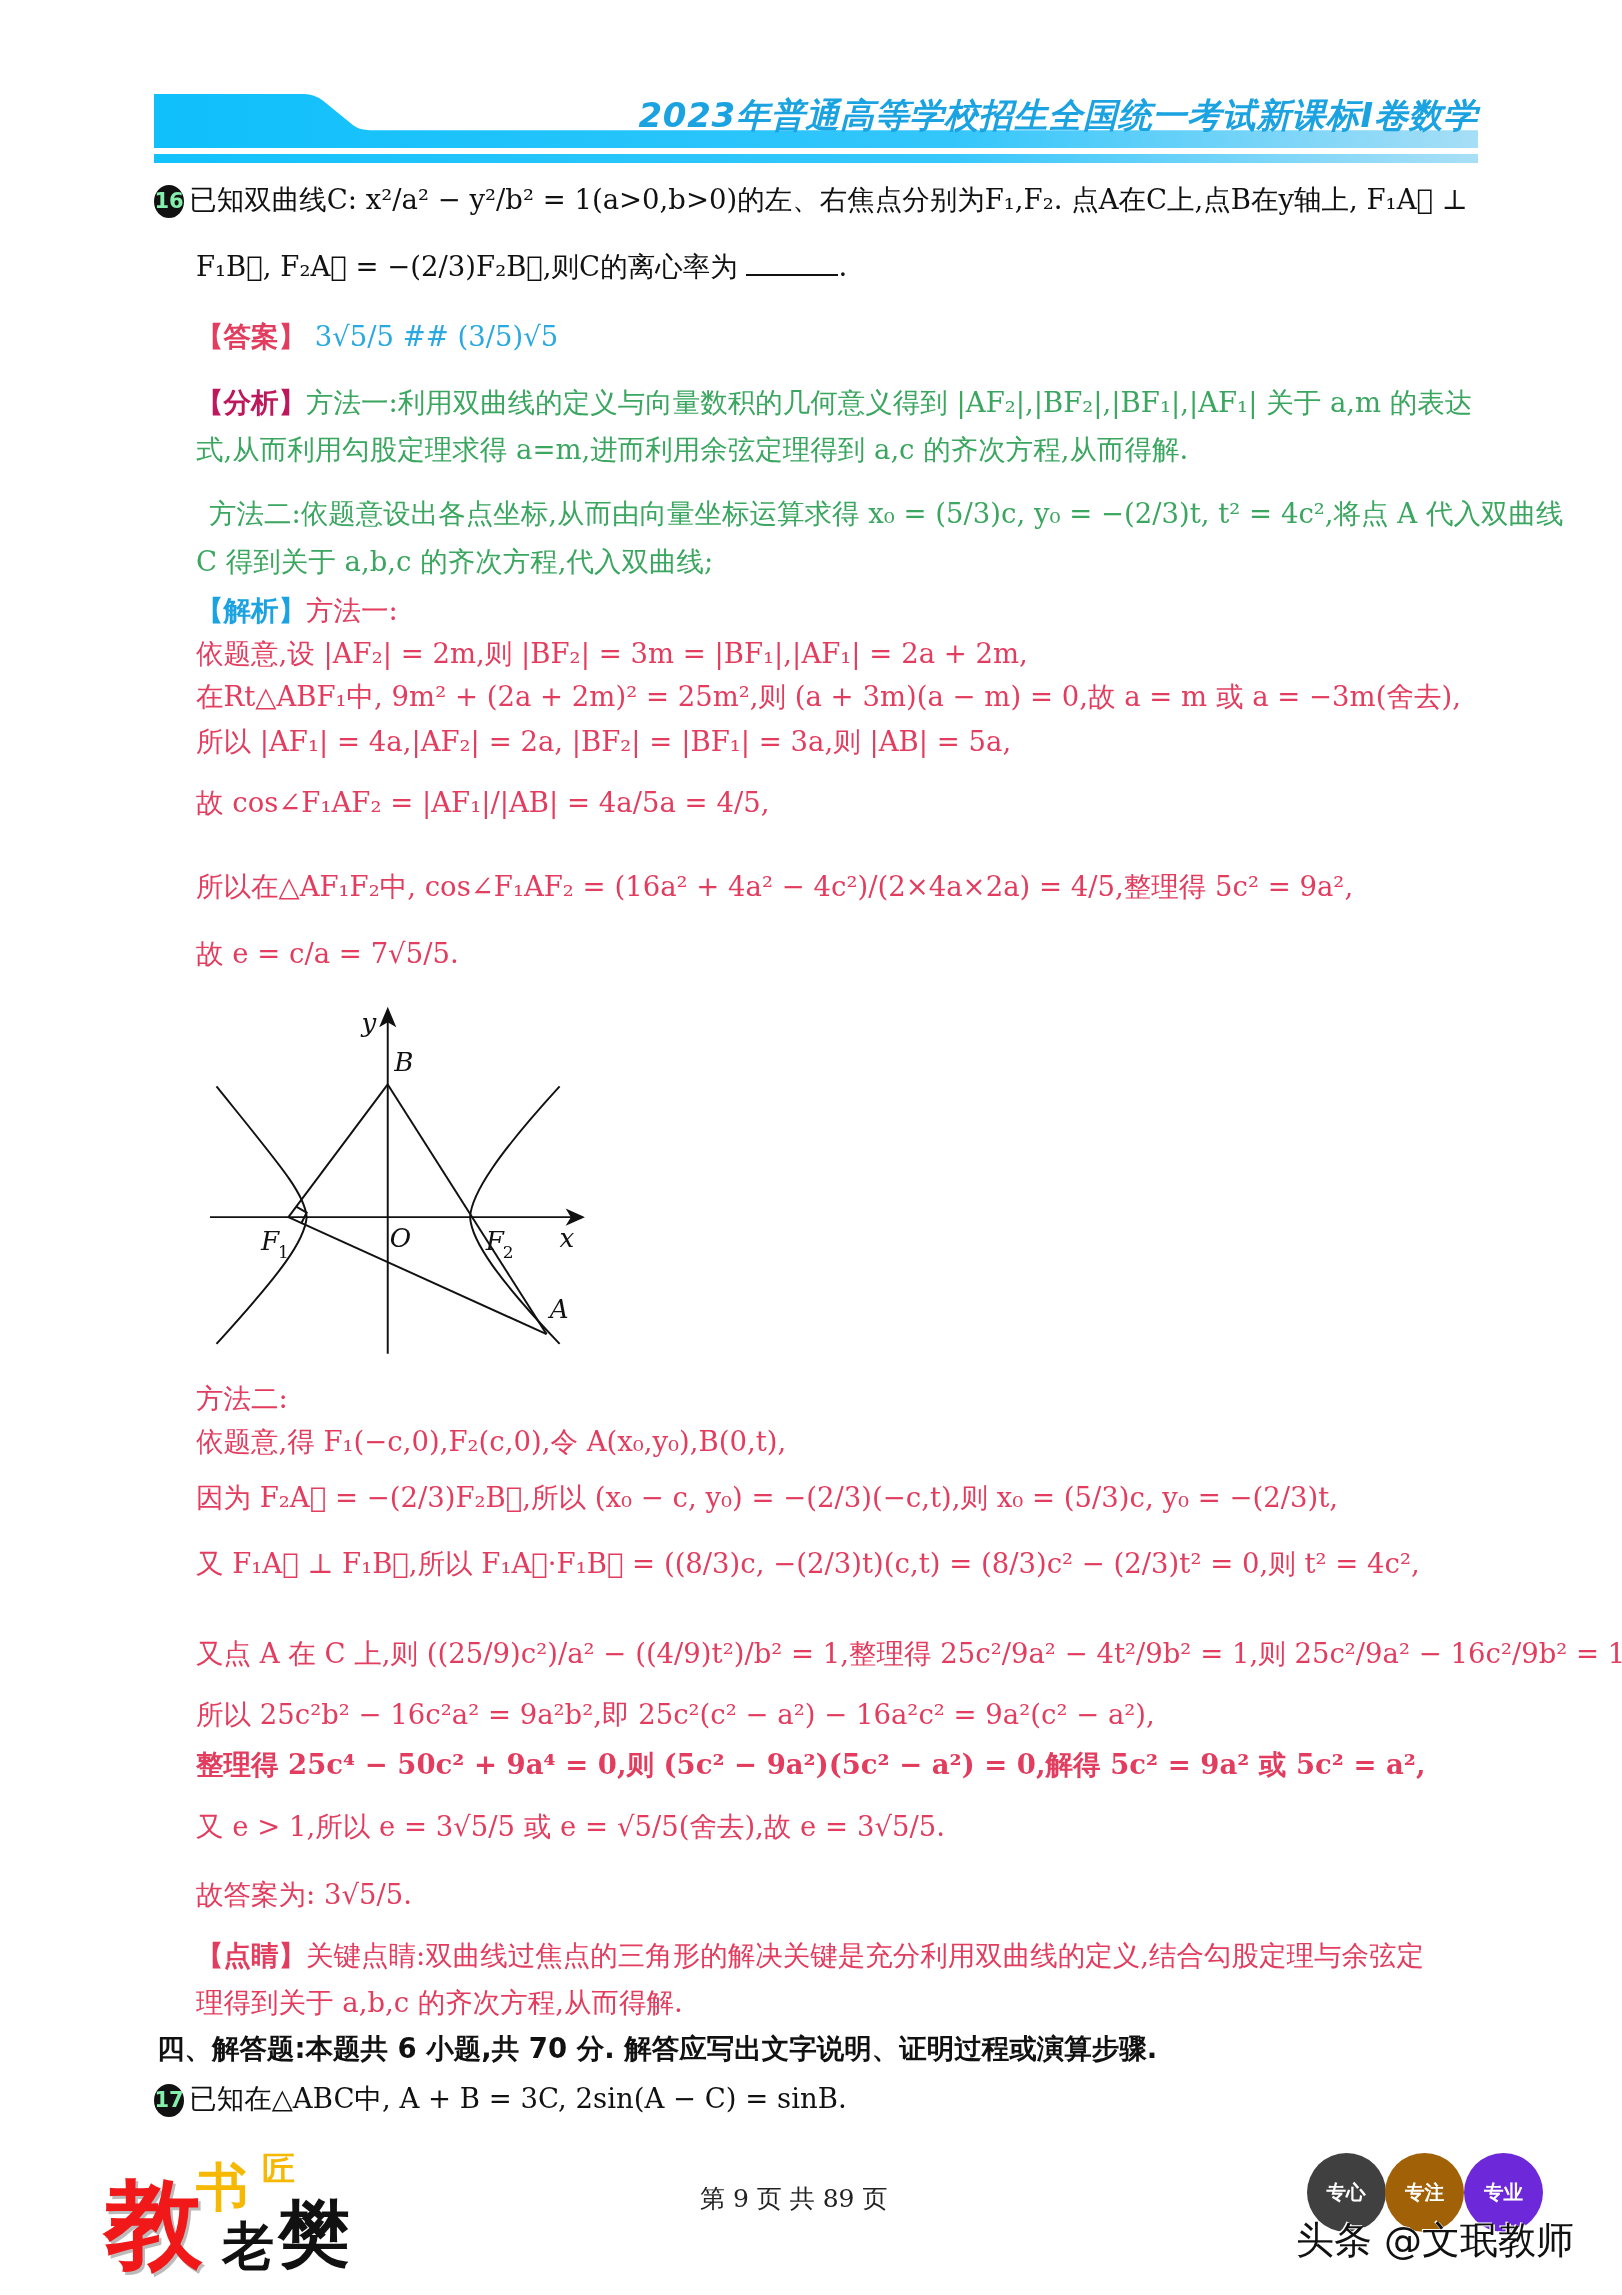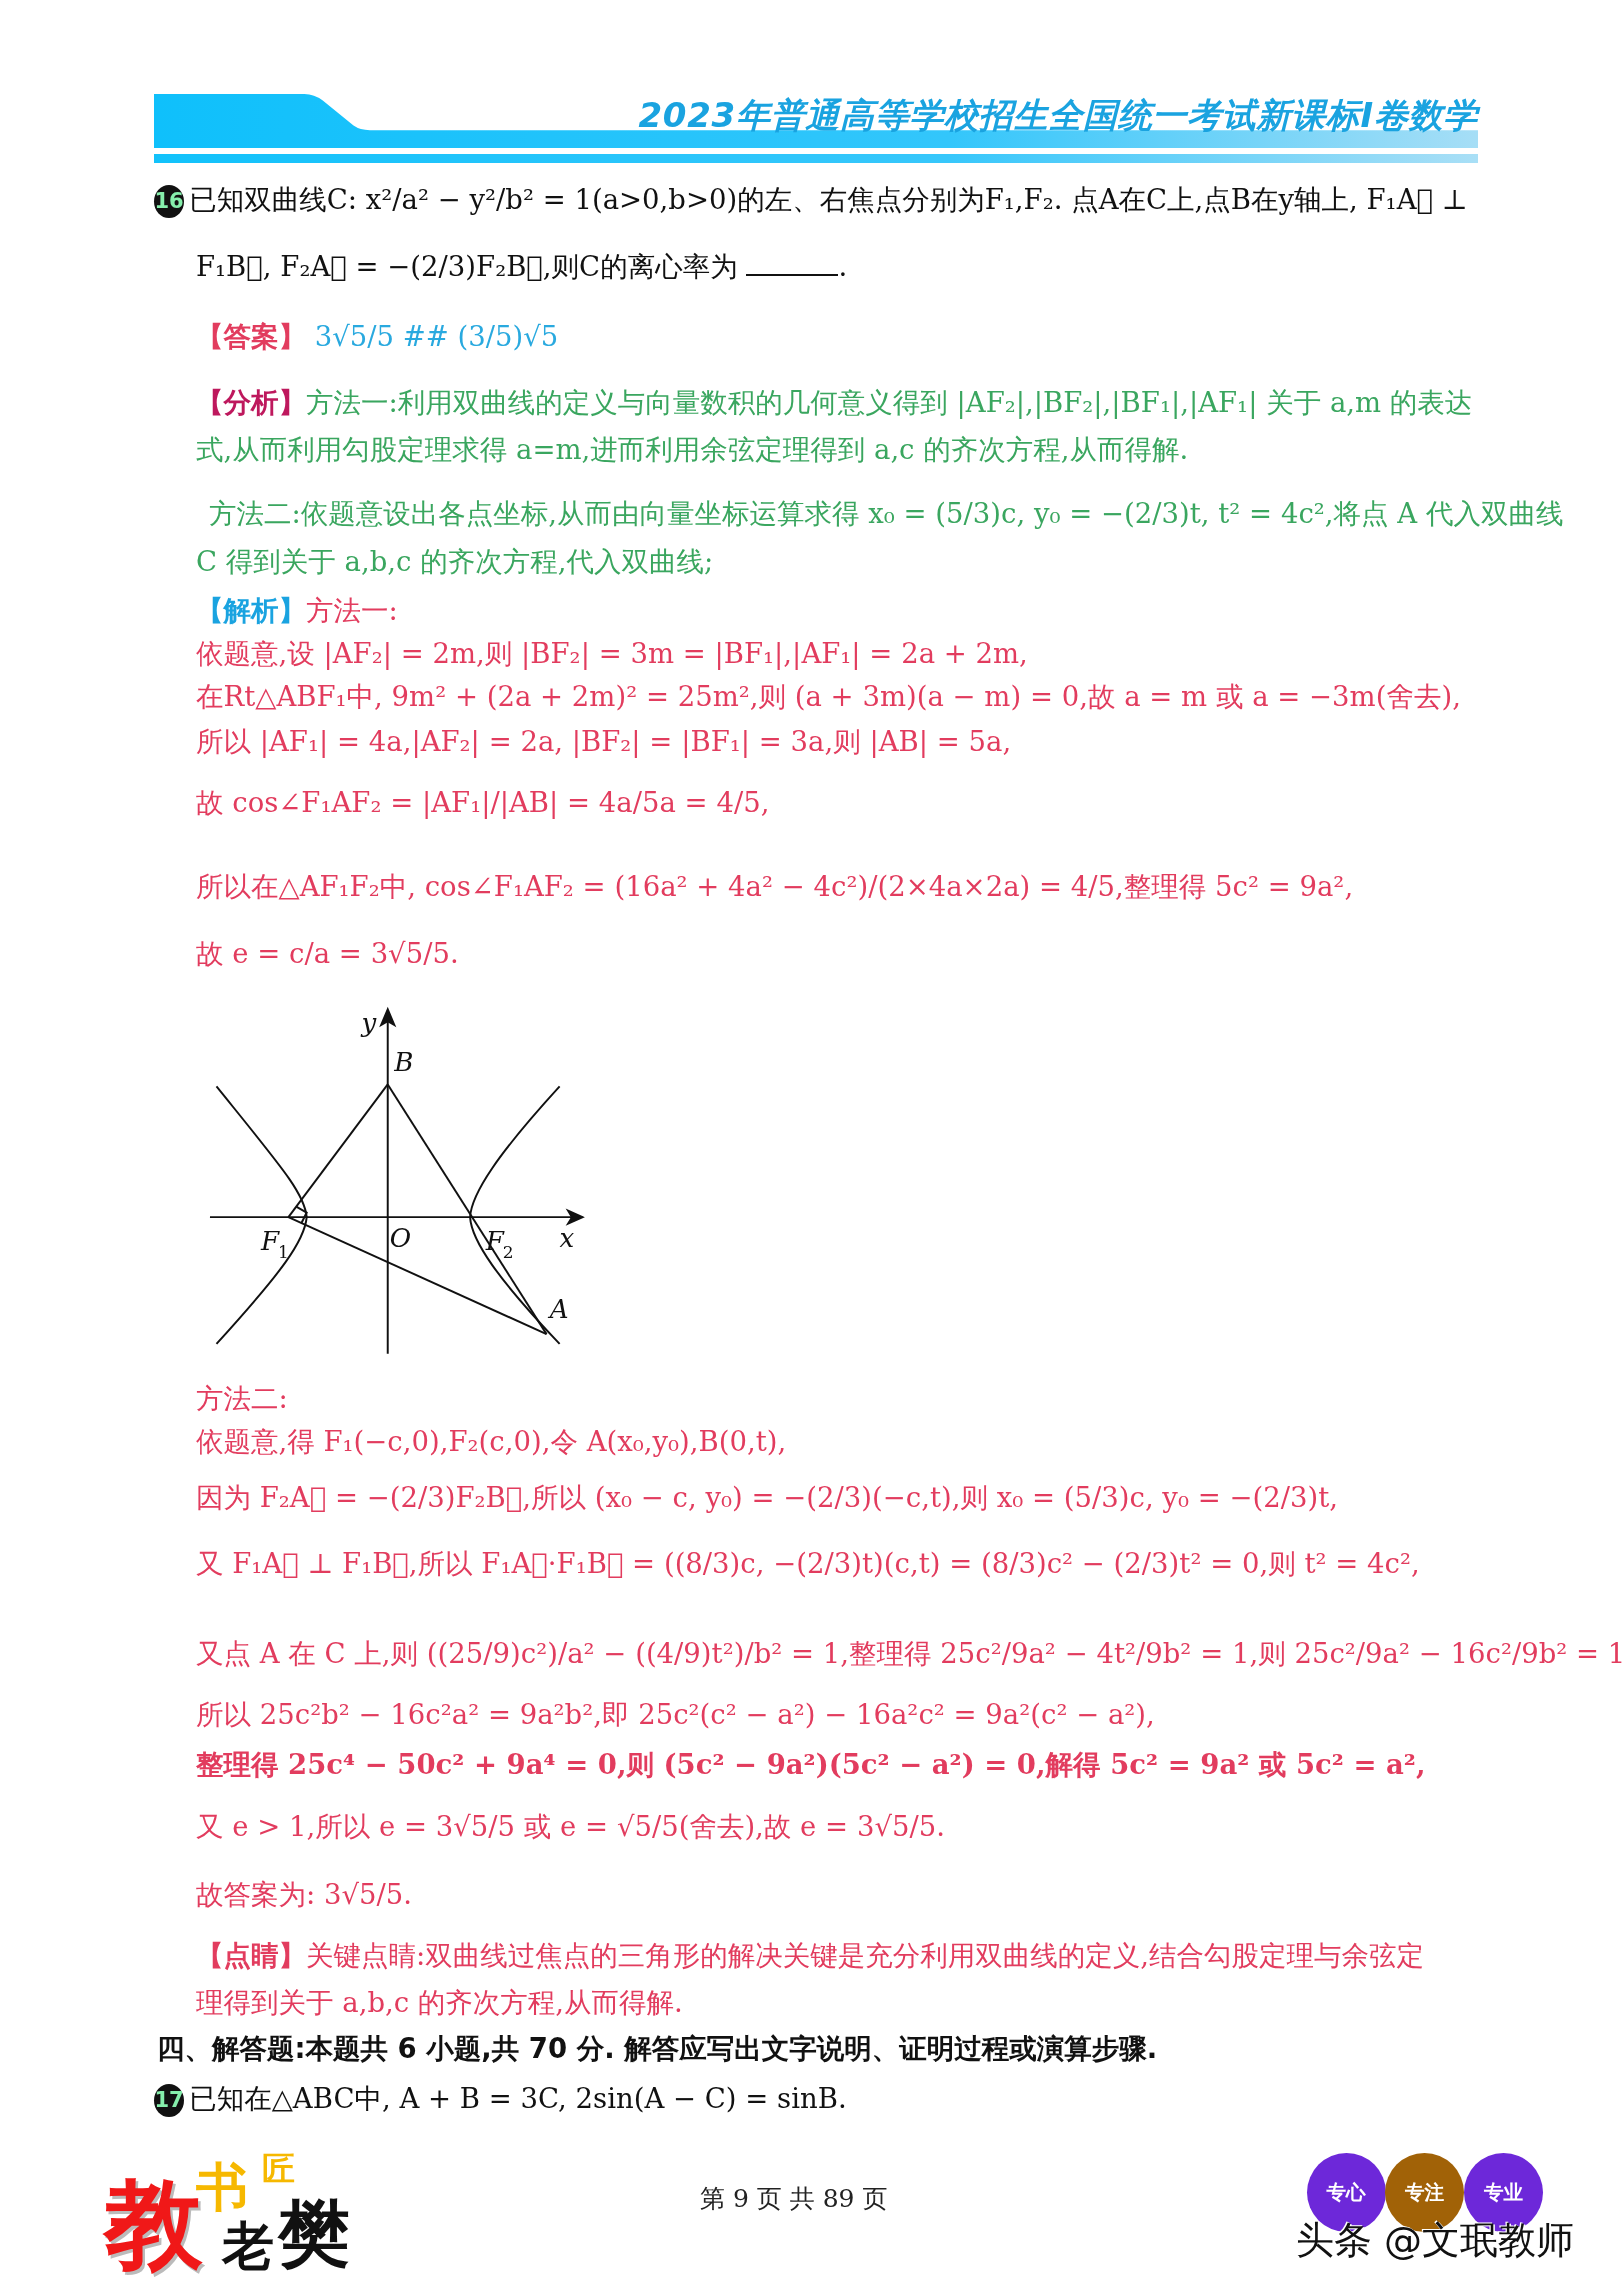--- a/index.html
+++ b/index.html
@@ -81,21 +81,21 @@
 <div class="line green" style="top:544px;">C 得到关于 a,b,c 的齐次方程,代入双曲线;</div>
 
 <div class="line red" style="top:593px;">
   <span class="tag-blue">【解析】</span><span>方法一:</span>
 </div>
 <div class="line red" style="top:636px;">依题意,设 |AF₂| = 2m,则 |BF₂| = 3m = |BF₁|,|AF₁| = 2a + 2m,</div>
 <div class="line red" style="top:679px;">在Rt△ABF₁中, 9m² + (2a + 2m)² = 25m²,则 (a + 3m)(a − m) = 0,故 a = m 或 a = −3m(舍去),</div>
 <div class="line red" style="top:724px;">所以 |AF₁| = 4a,|AF₂| = 2a, |BF₂| = |BF₁| = 3a,则 |AB| = 5a,</div>
 <div class="line red" style="top:785px;">故 cos∠F₁AF₂ = |AF₁|/|AB| = 4a/5a = 4/5,</div>
 <div class="line red" style="top:869px;">所以在△AF₁F₂中, cos∠F₁AF₂ = (16a² + 4a² − 4c²)/(2×4a×2a) = 4/5,整理得 5c² = 9a²,</div>
-<div class="line red" style="top:936px;">故 e = c/a = 3√5/5.</div>
+<div class="line red" style="top:936px;">故 e = c/a = 7√5/5.</div>
 
 <svg class="figure" viewBox="0 0 640 560">
   <g stroke="#111" stroke-width="3" fill="none">
 
     <line x1="30" y1="346" x2="600" y2="346"></line>
     <polygon points="600,346 578,336 584,346 578,356" fill="#111"></polygon>
     <line x1="302" y1="555" x2="302" y2="30"></line>
     <polygon points="302,28 292,52 302,46 312,52" fill="#111"></polygon>
 
     <path d="M40 146 C140 270, 175 310, 178 346 C175 382, 140 430, 40 540"></path>
@@ -146,18 +146,18 @@
   <span style="position:absolute;left:6.5px;top:19.6px;font-size:98px;color:#f01818;font-weight:bold;font-family:'DejaVu Serif',serif;text-shadow:2.6px 2.6px 0 #bbb;">教</span>
   <span style="position:absolute;left:98px;top:13px;font-size:52px;color:#f6b800;font-weight:bold;font-family:'DejaVu Serif',serif;">书</span>
   <span style="position:absolute;left:164px;top:6.5px;font-size:33px;color:#f6b800;font-weight:bold;font-family:'DejaVu Serif',serif;">匠</span>
   <span style="position:absolute;left:124px;top:72px;font-size:52px;color:#111;font-weight:bold;font-family:'DejaVu Serif',serif;">老</span>
   <span style="position:absolute;left:180px;top:46px;font-size:72px;color:#111;font-weight:bold;font-family:'DejaVu Serif',serif;">樊</span>
 </div>
 
 <div class="footer-page">第 9 页    共 89 页</div>
 
 <div class="logo-right">
-  <div class="circ" style="left:10.5px;background:#6d28d9;">专心</div>
+  <div class="circ" style="left:10.5px;background:#404040;">专心</div>
   <div class="circ" style="left:89px;background:#a16207;">专注</div>
   <div class="circ" style="left:168px;background:#6d28d9;">专业</div>
   <div class="wm">头条 @文珉教师</div>
 </div>
 
 
 </body></html>

